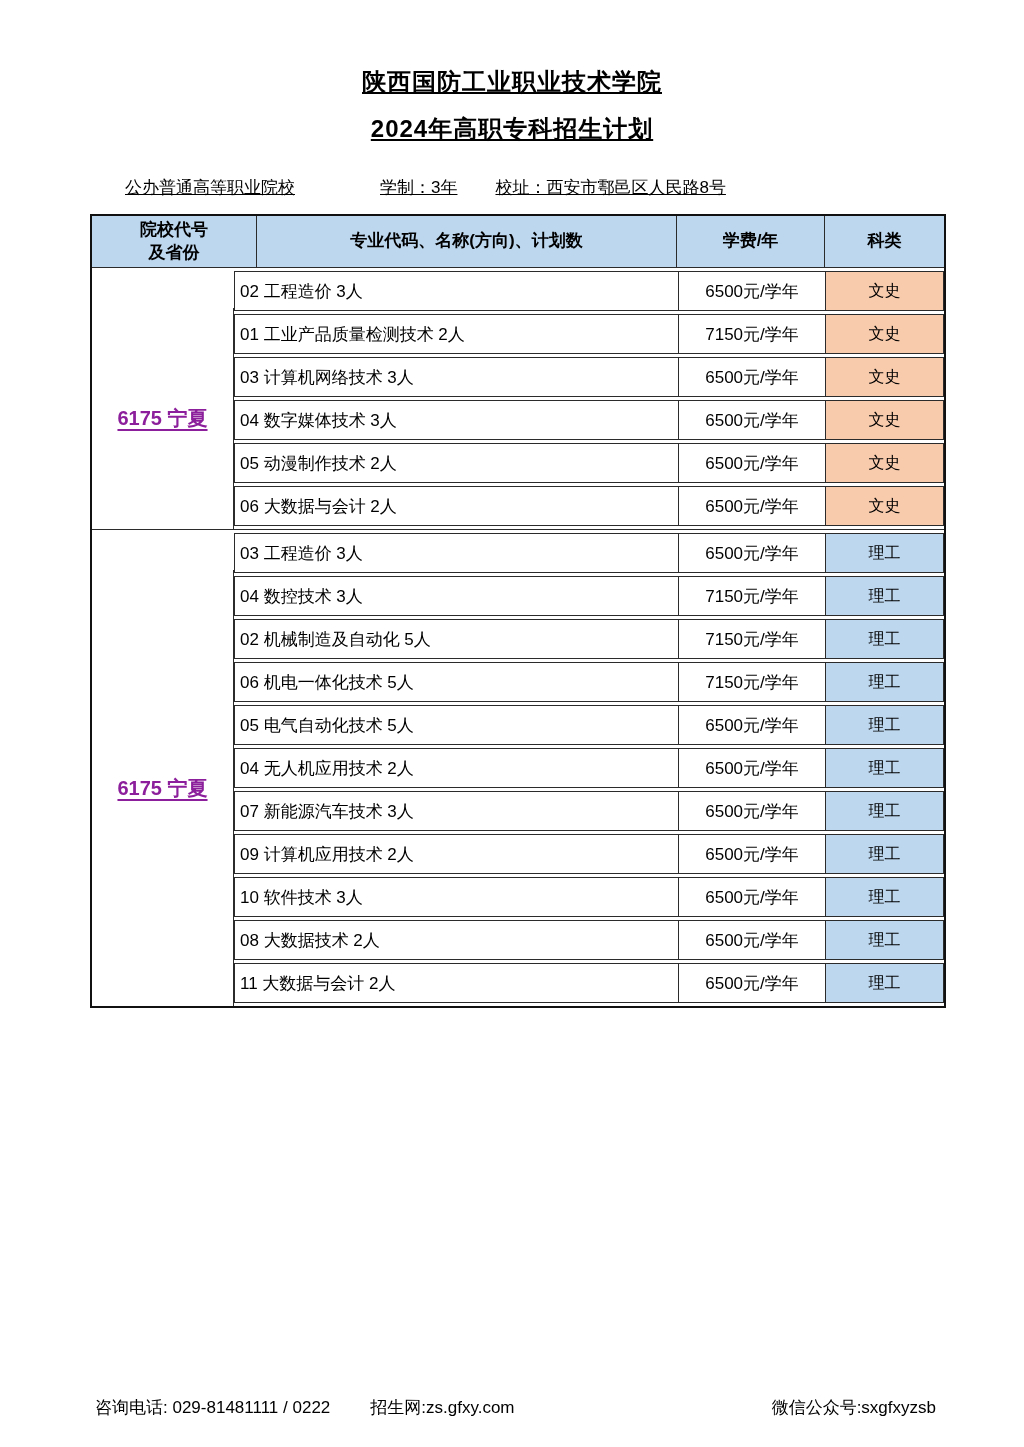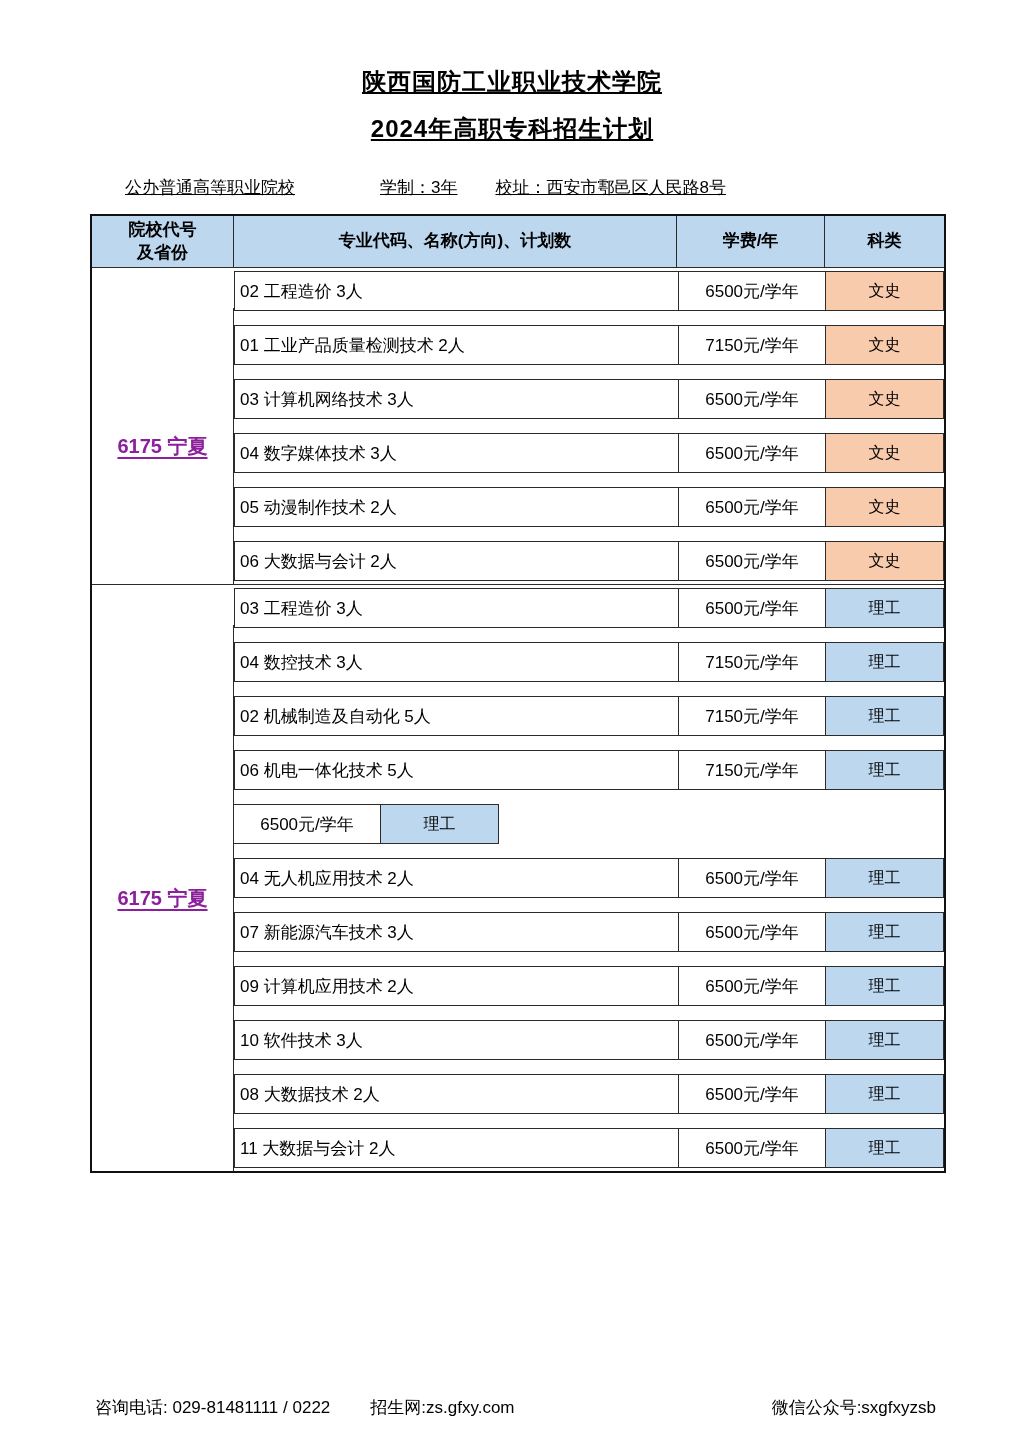--- a/index.html
+++ b/index.html
@@ -43,21 +43,21 @@
   .th {
     background: var(--header-bg);
     font-weight: bold;
     font-size: 17px;
     display: flex;
     flex-direction: column;
     align-items: center;
     justify-content: center;
     line-height: 1.35;
   }
-  .th-code { width: 142px; border-right: 1px solid var(--line); }
+  .th-code { width: 165px; border-right: 1px solid var(--line); }
   .th-major { flex: 1; border-right: 1px solid var(--line); }
   .th-tuition { width: 148px; border-right: 1px solid var(--line); }
   .th-category { width: 119px; }
 
   .section { display: flex; }
   .section + .section { border-top: 1px solid var(--line); }
   .code-cell {
     width: 142px;
     border-right: 1px solid var(--line);
     display: flex;
@@ -72,21 +72,21 @@
     color: var(--code-color);
     text-decoration: underline;
     text-decoration-thickness: 2px;
     text-underline-offset: 4px;
     white-space: nowrap;
   }
   .rows {
     flex: 1;
     display: flex;
     flex-direction: column;
-    gap: 14px;
+    gap: 3px;
     padding: 3px 0;
     background: #ffffff;
   }
   .row { display: flex; }
   .cell {
     border: 1px solid var(--line);
     min-height: 40px;
     display: flex;
     align-items: center;
     font-size: 17px;
@@ -200,20 +200,21 @@
     <div class="cell category-cell" style="background: rgb(189, 215, 238);">理工</div>
   </div>
 
   <div class="row">
     <div class="cell major-cell">06 机电一体化技术 5人</div>
     <div class="cell tuition-cell">7150元/学年</div>
     <div class="cell category-cell" style="background: rgb(189, 215, 238);">理工</div>
   </div>
 
   <div class="row">
+    <div class="cell major-cell">05 电气自动化技术 5人</div>
     <div class="cell tuition-cell">6500元/学年</div>
     <div class="cell category-cell" style="background: rgb(189, 215, 238);">理工</div>
   </div>
 
   <div class="row">
     <div class="cell major-cell">04 无人机应用技术 2人</div>
     <div class="cell tuition-cell">6500元/学年</div>
     <div class="cell category-cell" style="background: rgb(189, 215, 238);">理工</div>
   </div>
 

